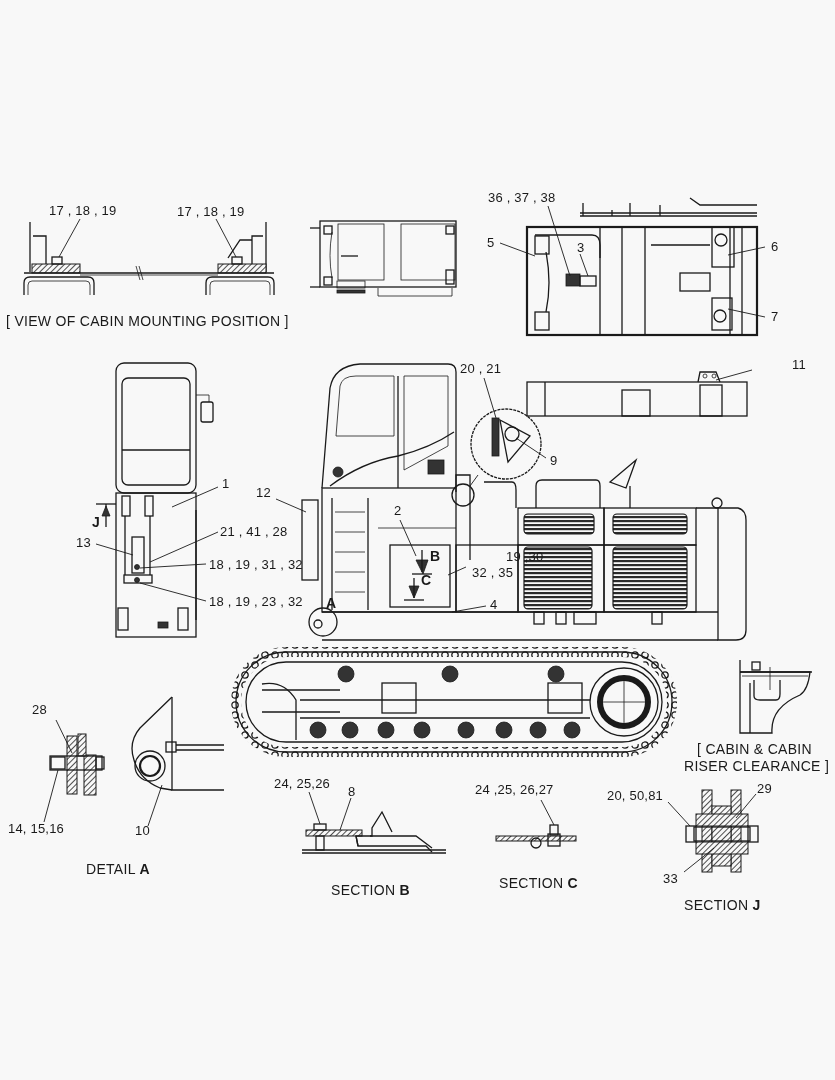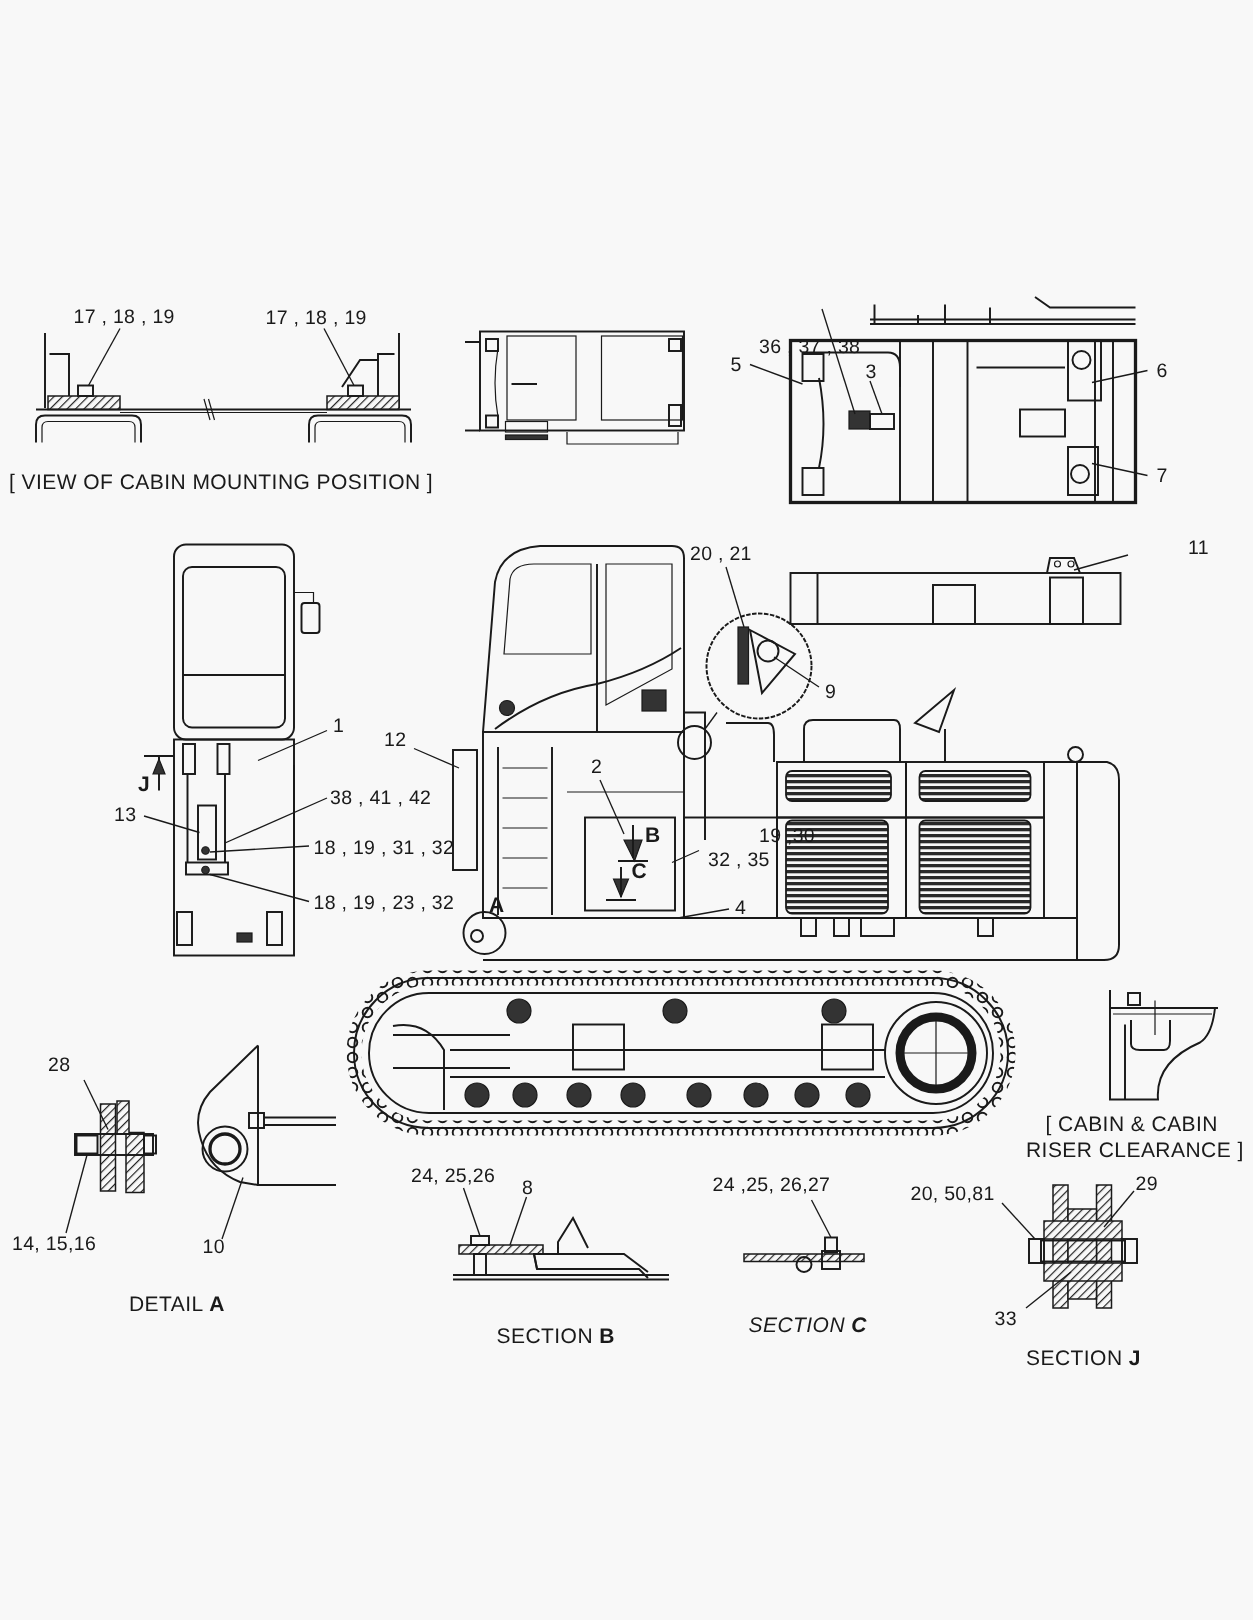--- a/index.html
+++ b/index.html
@@ -317,28 +317,28 @@
     <line class="lead" x1="668" y1="802" x2="690" y2="826"></line>
     <line class="lead" x1="756" y1="794" x2="736" y2="818"></line>
     <line class="lead" x1="684" y1="872" x2="714" y2="848"></line>
   </g>
 </svg>
 
 <span class="lbl" style="left:49px;top:204px;">17 , 18 , 19</span>
 <span class="lbl" style="left:177px;top:205px;">17 , 18 , 19</span>
 <span class="cap" style="left:6px;top:313px;">[ VIEW OF CABIN MOUNTING POSITION ]</span>
 
-<span class="lbl" style="left:506px;top:191px;margin-top:33px;">36 , 37 , 38</span>
+<span class="lbl" style="left:488px;top:191px;">36 , 37 , 38</span>
 <span class="lbl" style="left:577px;top:241px;">3</span>
 <span class="lbl" style="left:487px;top:236px;">5</span>
 <span class="lbl" style="left:771px;top:240px;">6</span>
 <span class="lbl" style="left:771px;top:310px;">7</span>
 
 <span class="lbl" style="left:222px;top:477px;">1</span>
-<span class="lbl" style="left:220px;top:525px;">38 , 41 , 42</span>
+<span class="lbl" style="left:220px;top:525px;">21 , 41 , 28</span>
 <span class="lbl" style="left:76px;top:536px;">13</span>
 <span class="lbl" style="left:209px;top:558px;">18 , 19 , 31 , 32</span>
 <span class="lbl" style="left:209px;top:595px;">18 , 19 , 23 , 32</span>
 <span class="lbl bold" style="left:92px;top:515px;">J</span>
 
 <span class="lbl" style="left:256px;top:486px;">12</span>
 <span class="lbl" style="left:460px;top:362px;">20 , 21</span>
 <span class="lbl" style="left:550px;top:454px;">9</span>
 <span class="lbl" style="left:792px;top:358px;">11</span>
 <span class="lbl" style="left:394px;top:504px;">2</span>
@@ -358,21 +358,21 @@
 </div>
 
 <span class="lbl" style="left:274px;top:777px;">24, 25,26</span>
 <span class="lbl" style="left:348px;top:785px;">8</span>
 <div class="cap" style="left:331px;top:882px;">
   <span>SECTION</span>
   <b>B</b>
 </div>
 
 <span class="lbl" style="left:475px;top:783px;">24 ,25, 26,27</span>
-<div class="cap" style="left:499px;top:875px;font-style:italic;">
+<div class="cap" style="left:499px;top:875px;">
   <span>SECTION</span>
   <b>C</b>
 </div>
 
 <span class="cap" style="left:697px;top:741px;">[ CABIN &amp; CABIN</span>
 <span class="cap" style="left:684px;top:758px;">RISER CLEARANCE ]</span>
 
 <span class="lbl" style="left:607px;top:789px;">20, 50,81</span>
 <span class="lbl" style="left:757px;top:782px;">29</span>
 <span class="lbl" style="left:663px;top:872px;">33</span>

